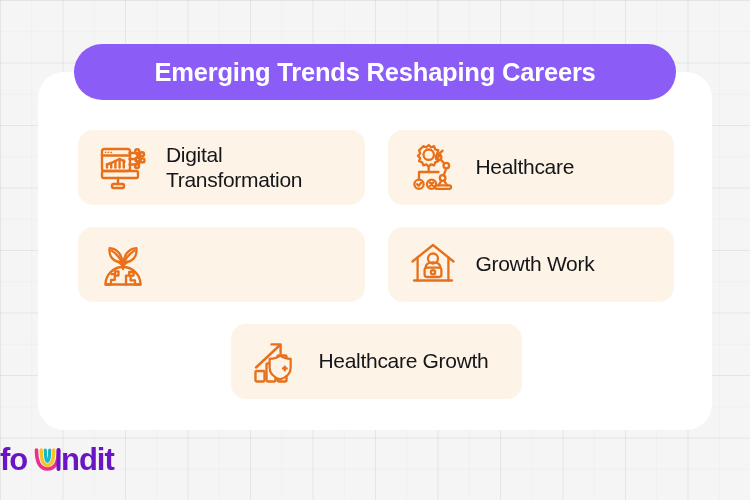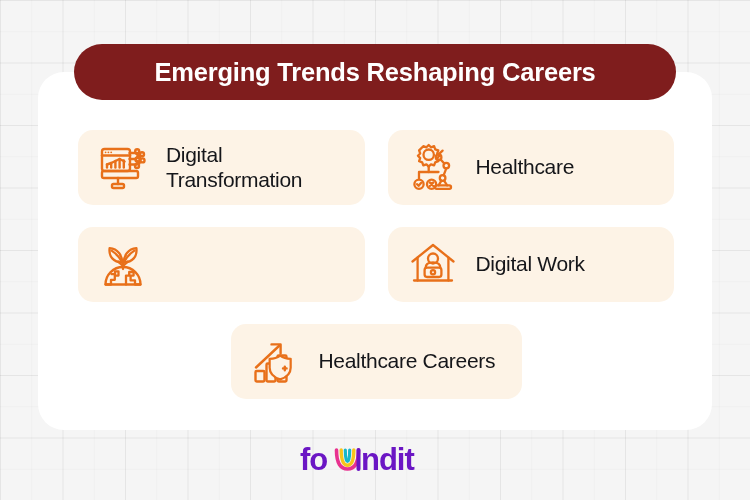--- a/index.html
+++ b/index.html
@@ -32,21 +32,21 @@
     left:38px; top:72px;
     width:674px; height:358px;
     background:#ffffff;
     border-radius:26px;
   }
 
   #title-banner {
     position:absolute;
     left:74px; top:44px;
     width:602px; height:56px;
-    background:#7f1d1d;
+    background:#8b5cf6;
     border-radius:28px;
     display:flex; align-items:center; justify-content:center;
     z-index:5;
   }
   #title-banner .title-text {
     color:#ffffff;
     font-size:25.5px;
     font-weight:bold;
     letter-spacing:-0.2px;
     white-space:nowrap;
@@ -85,21 +85,21 @@
     color:#15161a;
     font-weight:500;
     line-height:1.16;
     letter-spacing:-0.3px;
   }
   .card.two-line .card-label { max-width:180px; }
 
   #brand-logo {
     position:absolute;
     left:0; right:0; bottom:18px;
-    display:flex; align-items:center; justify-content:center;
+    display:flex; align-items:center; 
   }
   #brand-logo .logo-svg { display:block; }
   .logo-alt { position:absolute; width:1px; height:1px; overflow:hidden; clip:rect(0 0 0 0); }
 </style>
 </head>
 <body>
 
 <div id="grid-bg"></div>
 <div id="grid-bg2"></div>
 
@@ -195,41 +195,41 @@
           <path d="M7.5 24.5 L28 8 L48.5 24.5"></path>
           <path d="M12.6 20.6 L12.6 43.5"></path>
           <path d="M43.4 20.6 L43.4 43.5"></path>
           <line x1="9" y1="43.5" x2="47" y2="43.5"></line>
           <circle cx="28" cy="21.5" r="5"></circle>
           <path d="M20.6 31 C20.6 27 23.9 25.4 28 25.4 C32.1 25.4 35.4 27 35.4 31"></path>
           <rect x="19.6" y="30.6" width="16.8" height="9.4" rx="2.4"></rect>
           <circle cx="28" cy="35.3" r="2.1"></circle>
         </svg>
       </span>
-      <span class="card-label">Digital Work</span>
+      <span class="card-label">Growth Work</span>
     </div>
 
   </div>
 
   <div class="card-row centered">
 
     <div class="card two-line">
       <span class="icon-wrap">
         <svg width="56" height="56" viewBox="0 0 56 56" fill="none" stroke="#E8701A" stroke-width="2.4" stroke-linecap="round" stroke-linejoin="round">
           <path d="M8 33.5 L31.5 11.5"></path>
           <path d="M23.5 10.4 L32.6 10.4 L32.6 19.4"></path>
           <rect x="7.5" y="37" width="9" height="10.5" rx="1.2"></rect>
           <rect x="18.5" y="29.5" width="9" height="18" rx="1.2"></rect>
           <rect x="29.5" y="21.5" width="9" height="26" rx="1.2"></rect>
           <path d="M31.5 29.5 C36 29.5 40 28.2 42.8 26 C45.6 28.2 49.6 29.5 54.1 29.5 L54.1 39 C54.1 45.4 48.9 49.6 42.8 51.6 C36.7 49.6 31.5 45.4 31.5 39 Z" transform="translate(-9.5,-4.5) scale(0.93) translate(2,2)" fill="#fdf3e6"></path>
           <path d="M33.4 33.5 L40 33.5 L40 40 L46.5 40 L46.5 33.5" stroke="none"></path>
           <path d="M36.8 32.6 L36.8 36.2 M35 34.4 L38.6 34.4" stroke="#E8701A" stroke-width="2.4"></path>
         </svg>
       </span>
-      <span class="card-label">Healthcare Careers</span>
+      <span class="card-label">Healthcare Growth</span>
     </div>
 
   </div>
 
 </div>
 
 <div id="brand-logo">
   <span class="logo-alt">foundit</span>
   <svg class="logo-svg" width="150" height="44" viewBox="0 0 150 44">
     <text x="0" y="32" font-family="'Liberation Sans', sans-serif" font-size="31" font-weight="bold" fill="#6B16C4" letter-spacing="-1">fo</text>

